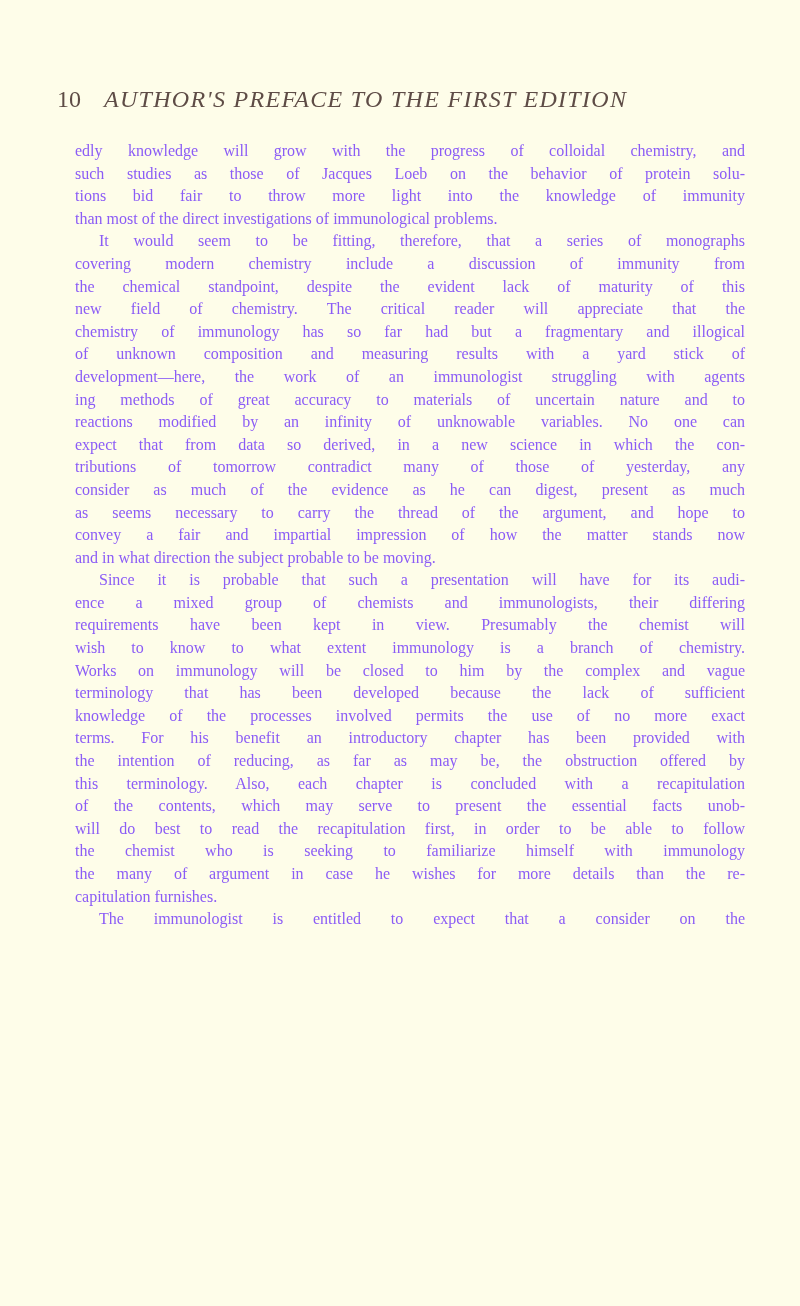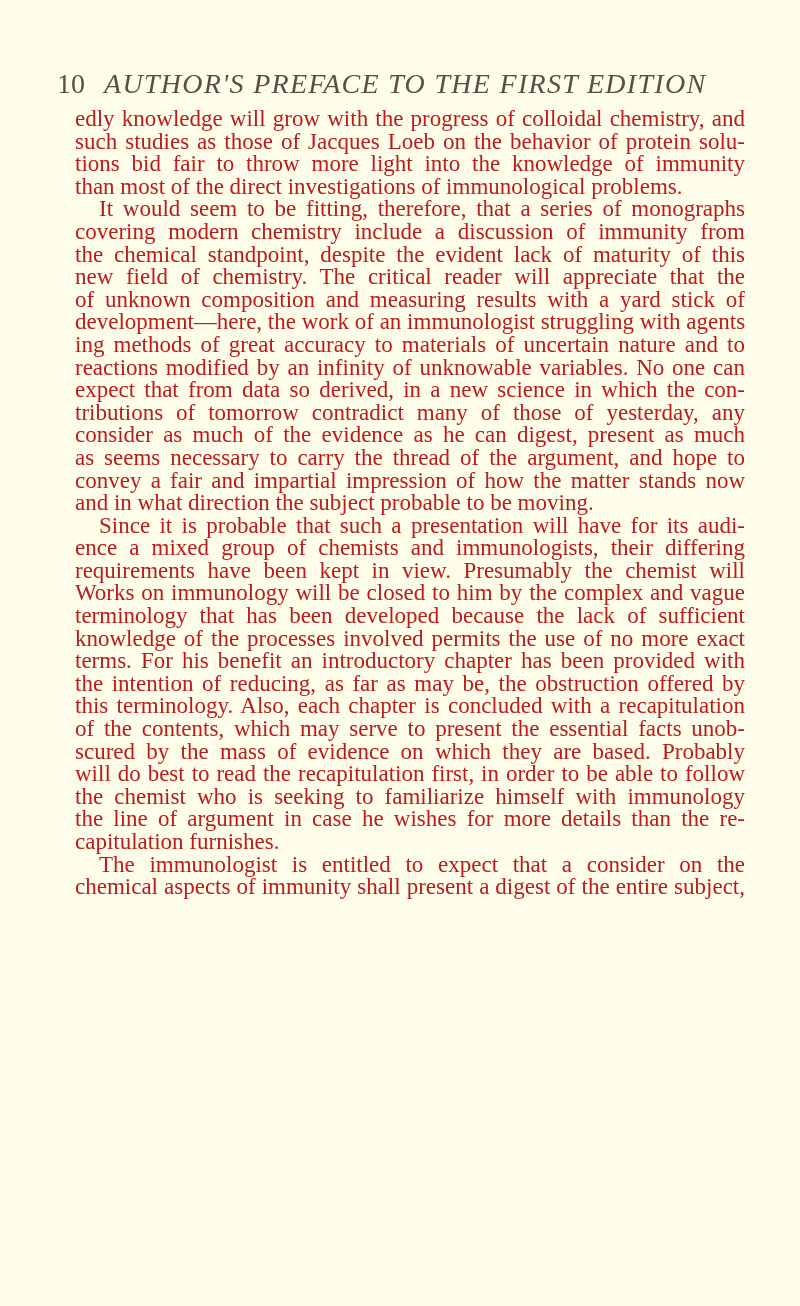--- a/index.html
+++ b/index.html
@@ -17,45 +17,45 @@
     }
     .page {
       position: absolute;
       left: 0; top: 0;
       width: 800px; height: 1306px;
       background: #fefde9;
     }
     .running-head {
       position: absolute;
       left: 57px;
-      top: 64px;
+      top: 79px;
       width: 700px;
       height: 40px;
-      font-size: 28px;
+      font-size: 24px;
       line-height: 40px;
       color: #5e4c46;
       white-space: nowrap;
     }
     .page-number {
       display: inline-block;
       width: 47px;
       font-style: normal;
     }
     .head-title {
       font-style: italic;
       letter-spacing: 1.3px;
     }
     .body-text {
       position: absolute;
       left: 75px;
-      top: 108px;
+      top: 140px;
       width: 670px;
-      font-size: 23px;
+      font-size: 16px;
       line-height: 22.6px;
-      color: #b91c1c;
+      color: #8b5cf6;
     }
     .line {
       display: block;
       white-space: nowrap;
       text-align: justify;
       text-align-last: justify;
       height: 22.6px;
     }
     .line.last {
       text-align-last: left;
@@ -74,41 +74,41 @@
 
   <div class="body-text">
     <span class="line">edly knowledge will grow with the progress of colloidal chemistry, and</span>
     <span class="line">such studies as those of Jacques Loeb on the behavior of protein solu-</span>
     <span class="line">tions bid fair to throw more light into the knowledge of immunity</span>
     <span class="line last">than most of the direct investigations of immunological problems.</span>
     <span class="line indent">It would seem to be fitting, therefore, that a series of monographs</span>
     <span class="line">covering modern chemistry include a discussion of immunity from</span>
     <span class="line">the chemical standpoint, despite the evident lack of maturity of this</span>
     <span class="line">new field of chemistry. The critical reader will appreciate that the</span>
+    <span class="line">chemistry of immunology has so far had but a fragmentary and illogical</span>
     <span class="line">of unknown composition and measuring results with a yard stick of</span>
     <span class="line">development—here, the work of an immunologist struggling with agents</span>
     <span class="line">ing methods of great accuracy to materials of uncertain nature and to</span>
     <span class="line">reactions modified by an infinity of unknowable variables. No one can</span>
     <span class="line">expect that from data so derived, in a new science in which the con-</span>
     <span class="line">tributions of tomorrow contradict many of those of yesterday, any</span>
     <span class="line">consider as much of the evidence as he can digest, present as much</span>
     <span class="line">as seems necessary to carry the thread of the argument, and hope to</span>
     <span class="line">convey a fair and impartial impression of how the matter stands now</span>
     <span class="line last">and in what direction the subject probable to be moving.</span>
     <span class="line indent">Since it is probable that such a presentation will have for its audi-</span>
     <span class="line">ence a mixed group of chemists and immunologists, their differing</span>
     <span class="line">requirements have been kept in view. Presumably the chemist will</span>
+    <span class="line">wish to know to what extent immunology is a branch of chemistry.</span>
     <span class="line">Works on immunology will be closed to him by the complex and vague</span>
     <span class="line">terminology that has been developed because the lack of sufficient</span>
     <span class="line">knowledge of the processes involved permits the use of no more exact</span>
     <span class="line">terms. For his benefit an introductory chapter has been provided with</span>
     <span class="line">the intention of reducing, as far as may be, the obstruction offered by</span>
     <span class="line">this terminology. Also, each chapter is concluded with a recapitulation</span>
     <span class="line">of the contents, which may serve to present the essential facts unob-</span>
-    <span class="line">scured by the mass of evidence on which they are based. Probably</span>
     <span class="line">will do best to read the recapitulation first, in order to be able to follow</span>
     <span class="line">the chemist who is seeking to familiarize himself with immunology</span>
-    <span class="line">the line of argument in case he wishes for more details than the re-</span>
+    <span class="line">the many of argument in case he wishes for more details than the re-</span>
     <span class="line last">capitulation furnishes.</span>
     <span class="line indent">The immunologist is entitled to expect that a consider on the</span>
-    <span class="line">chemical aspects of immunity shall present a digest of the entire subject,</span>
   </div>
 </div>
 
 </body></html>

